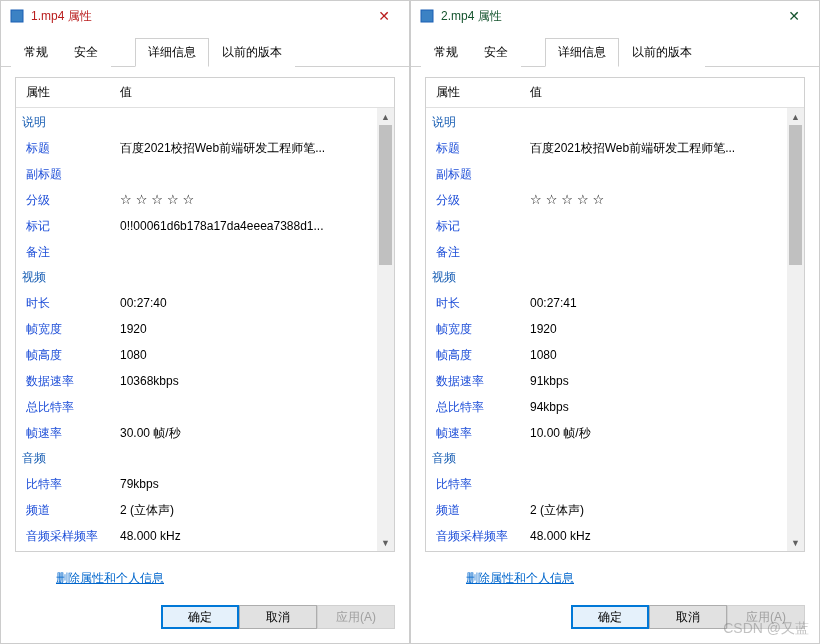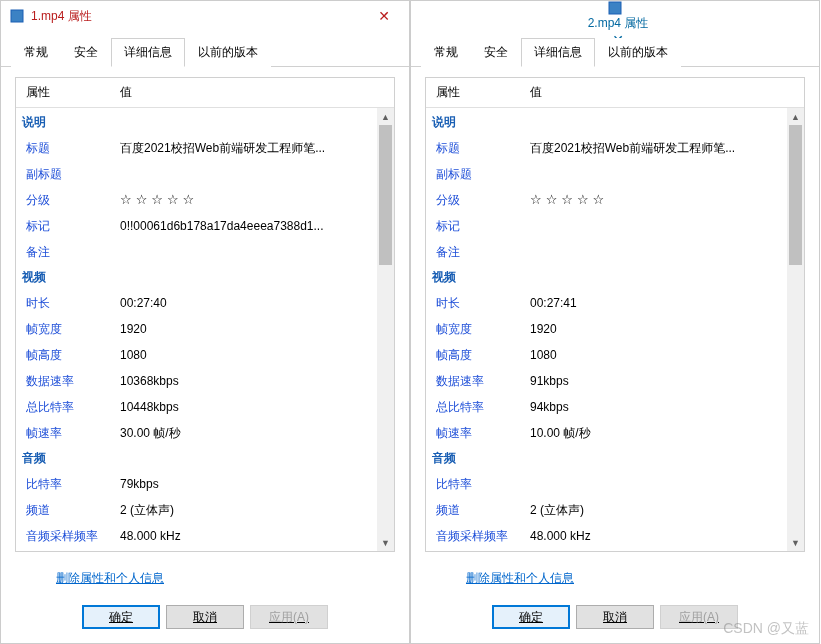--- a/index.html
+++ b/index.html
@@ -13,21 +13,21 @@
       position: relative;
     }
     .window {
       width: 410px;
       height: 644px;
       border: 1px solid #ccc;
       background: #fff;
       display: flex;
       flex-direction: column;
     }
-    .window.inactive .title-bar { color: #0369a1; flex-direction: column; }
+    .window.inactive .title-bar { color: #14532d; }
     .title-bar {
       display: flex;
       align-items: center;
       height: 30px;
       padding: 0 2px 0 8px;
       font-size: 12px;
       color: #b91c1c;
     }
     .title-icon {
       width: 16px; height: 16px;
@@ -53,20 +53,21 @@
       cursor: pointer;
       border: 1px solid transparent;
       border-bottom: none;
       position: relative;
       bottom: -1px;
       background: #fff;
     }
     .tab.active {
       border-color: #d0d0d0;
       border-bottom: 1px solid #fff;
+      margin-left: 24px;
     }
     .content {
       flex: 1;
       margin: 10px 14px;
       border: 1px solid #d0d0d0;
       position: relative;
       display: flex;
       flex-direction: column;
       overflow: hidden;
     }
@@ -92,21 +93,20 @@
       padding: 4px 4px;
       font-size: 12px;
       line-height: 18px;
     }
     .prop-row .prop-name { width: 100px; padding-left: 6px; color: #1d4ed8; }
     .prop-row .prop-value { flex: 1; color: #000; white-space: nowrap; overflow: hidden; text-overflow: ellipsis; padding-right: 10px;}
     .section-header {
       padding: 4px 6px;
       color: #1a5fb4;
       font-size: 12px;
-      font-weight: bold;
     }
     .stars { color: #c0c0c0; letter-spacing: 4px; font-size: 13px;}
     .scrollbar {
       position: absolute;
       right: 0; top: 0; bottom: 0;
       width: 17px;
       background: #f0f0f0;
     }
     .scroll-arrow {
       position: absolute;
@@ -126,24 +126,23 @@
     .link-row {
       padding: 8px 14px;
       color: #0066cc;
       text-decoration: underline;
       font-size: 12px;
       cursor: pointer;
       margin-left: 41px;
     }
     .button-row {
       display: flex;
-      justify-content: center;
-      gap: 6px;
+      justify-content: flex-end;
+      gap: 0;
       padding: 10px 14px 14px 14px;
-      text-decoration: underline;
     }
     .btn {
       min-width: 78px;
       height: 24px;
       padding: 0 14px;
       font-size: 12px;
       background: #e1e1e1;
       border: 1px solid #adadad;
       cursor: pointer;
       display: flex;
@@ -229,21 +228,20 @@
           <div class="prop-row">
             <div class="prop-name">帧高度</div>
             <div class="prop-value">1080</div>
           </div>
           <div class="prop-row">
             <div class="prop-name">数据速率</div>
             <div class="prop-value">10368kbps</div>
           </div>
           <div class="prop-row">
             <div class="prop-name">总比特率</div>
-            <div class="prop-value">10448kbps</div>
           </div>
           <div class="prop-row">
             <div class="prop-name">帧速率</div>
             <div class="prop-value">30.00 帧/秒</div>
           </div>
           <div class="section-header">音频</div>
           <div class="prop-row">
             <div class="prop-name">比特率</div>
             <div class="prop-value">79kbps</div>
           </div>

